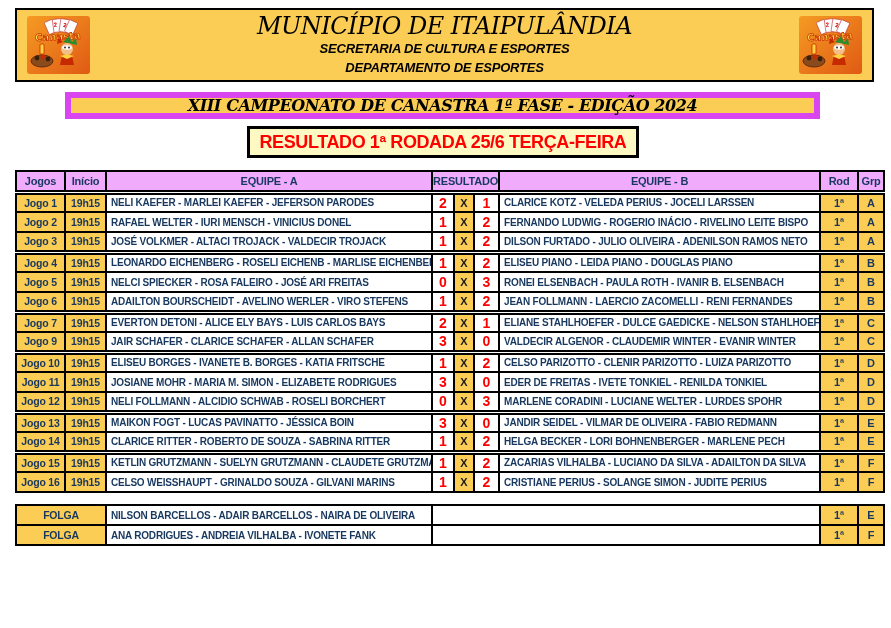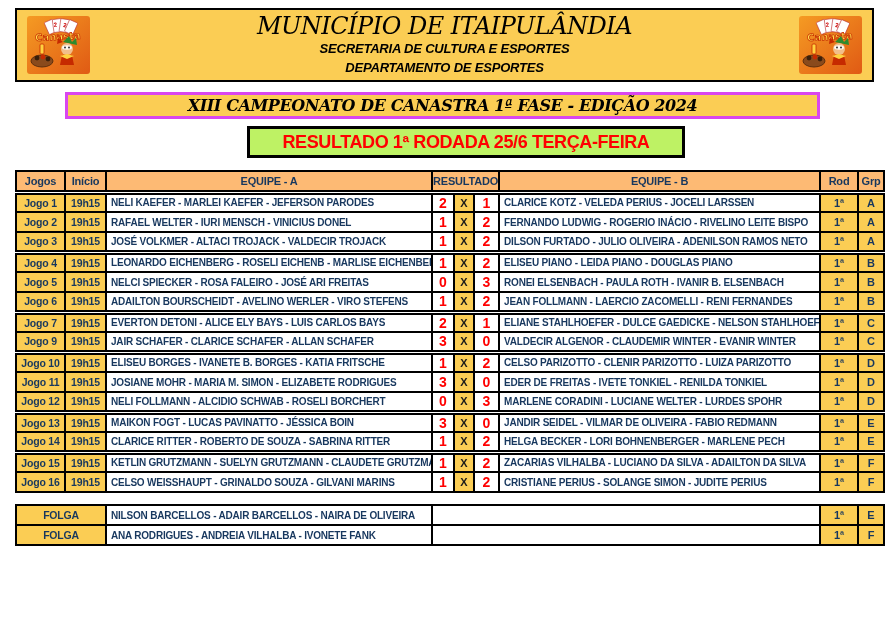--- a/index.html
+++ b/index.html
@@ -22,41 +22,41 @@
     font-size:24px; letter-spacing:-0.5px; line-height:24px;
   }
   .header-sub {
     font-style:italic; font-weight:600; font-size:13px; line-height:17px;
     letter-spacing:-0.2px; margin-top:2px;
   }
 
   
   .banner1 {
     position:absolute; left:65px; top:92px; width:755px; height:27px;
-    background:#FBCD54; border:3px solid #d946ef; box-sizing:border-box;
+    background:#FBCD54; border:6px solid #d946ef; box-sizing:border-box;
     display:flex; align-items:center; justify-content:center;
     font-family:"DejaVu Serif", serif; font-style:italic; font-weight:bold;
     font-size:16px; letter-spacing:-0.4px; color:#000;text-align:center;
   }
   .banner2 {
-    position:absolute; left:247px; top:126px; width:438px; height:32px;
-    background:#bef264; border:3px solid #000; box-sizing:border-box;
+    position:absolute; left:247px; top:126px; width:392px; height:32px;
+    background:#fef9c3; border:3px solid #000; box-sizing:border-box;
     display:flex; align-items:center; justify-content:center;
     font-weight:bold; font-size:18px; letter-spacing:-0.4px; color:#FF0000;
   }
 
   
   .tablewrap { position:absolute; left:15px; top:170px; width:868px; }
   table { border-collapse:collapse; table-layout:fixed; width:868px; }
   td, th {
     border:2px solid #000; padding:0; overflow:hidden; white-space:nowrap;
     box-sizing:border-box;
   }
   th {
-    background:#fdba74; color:#17375E; font-size:11px; font-weight:bold;
+    background:#f0abfc; color:#17375E; font-size:11px; font-weight:bold;
     height:21px; text-align:center; letter-spacing:-0.2px;
   }
   td { height:20px; font-weight:bold; }
   .c-jogo, .c-inicio {
     background:#FBCD54; color:#17375E; font-size:10.5px; text-align:center;
     letter-spacing:-0.2px;
   }
   .c-team {
     background:#fff; color:#17375E; font-size:10px; text-align:left;
     padding-left:4px; letter-spacing:-0.2px;

